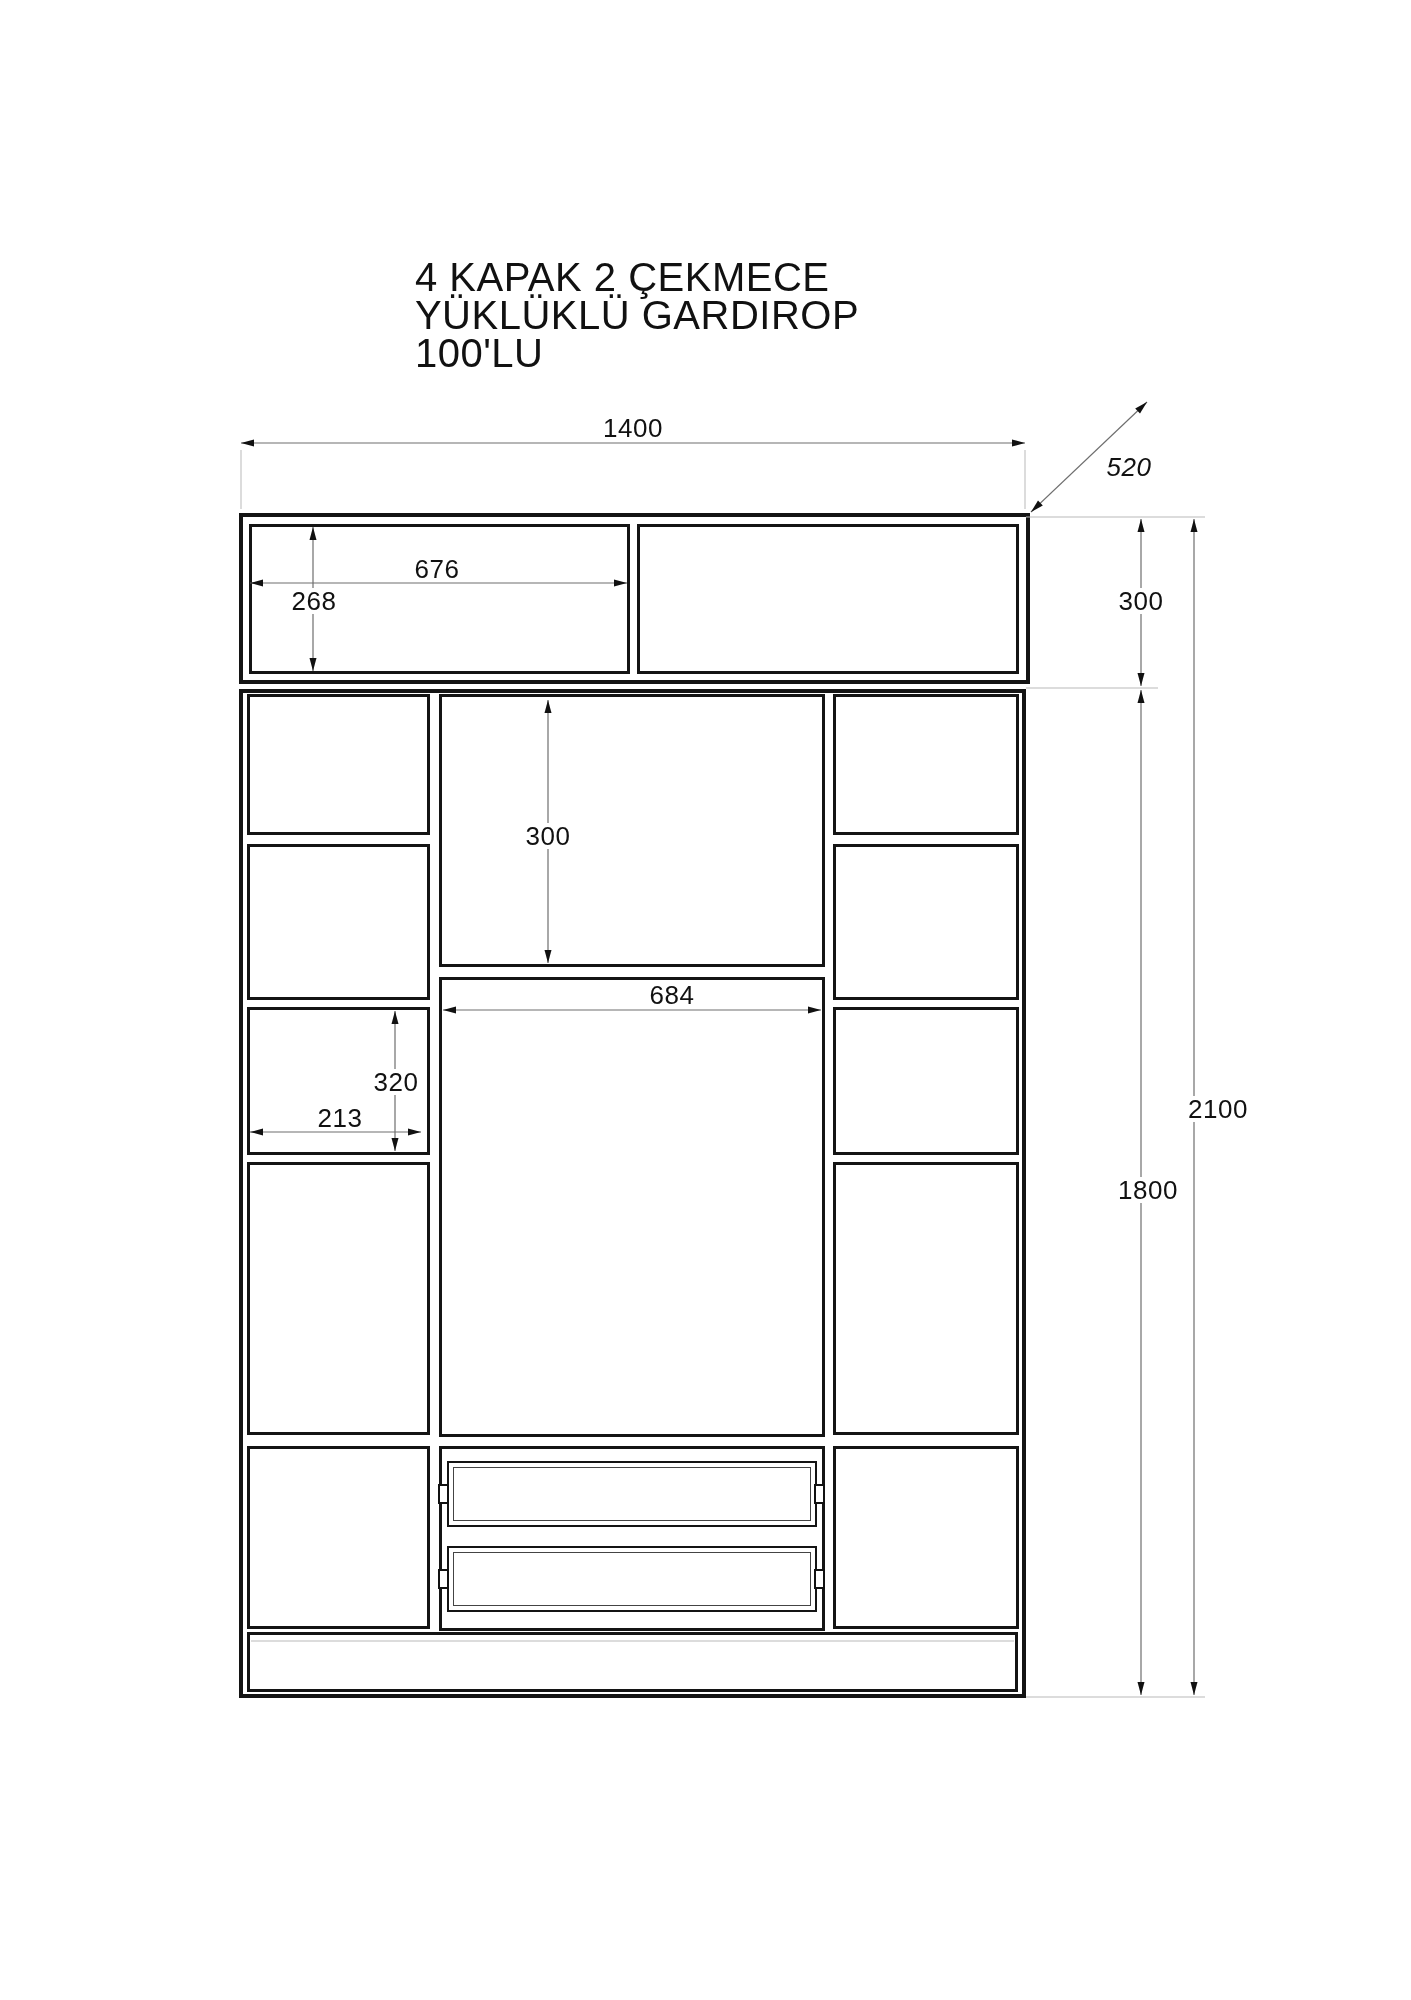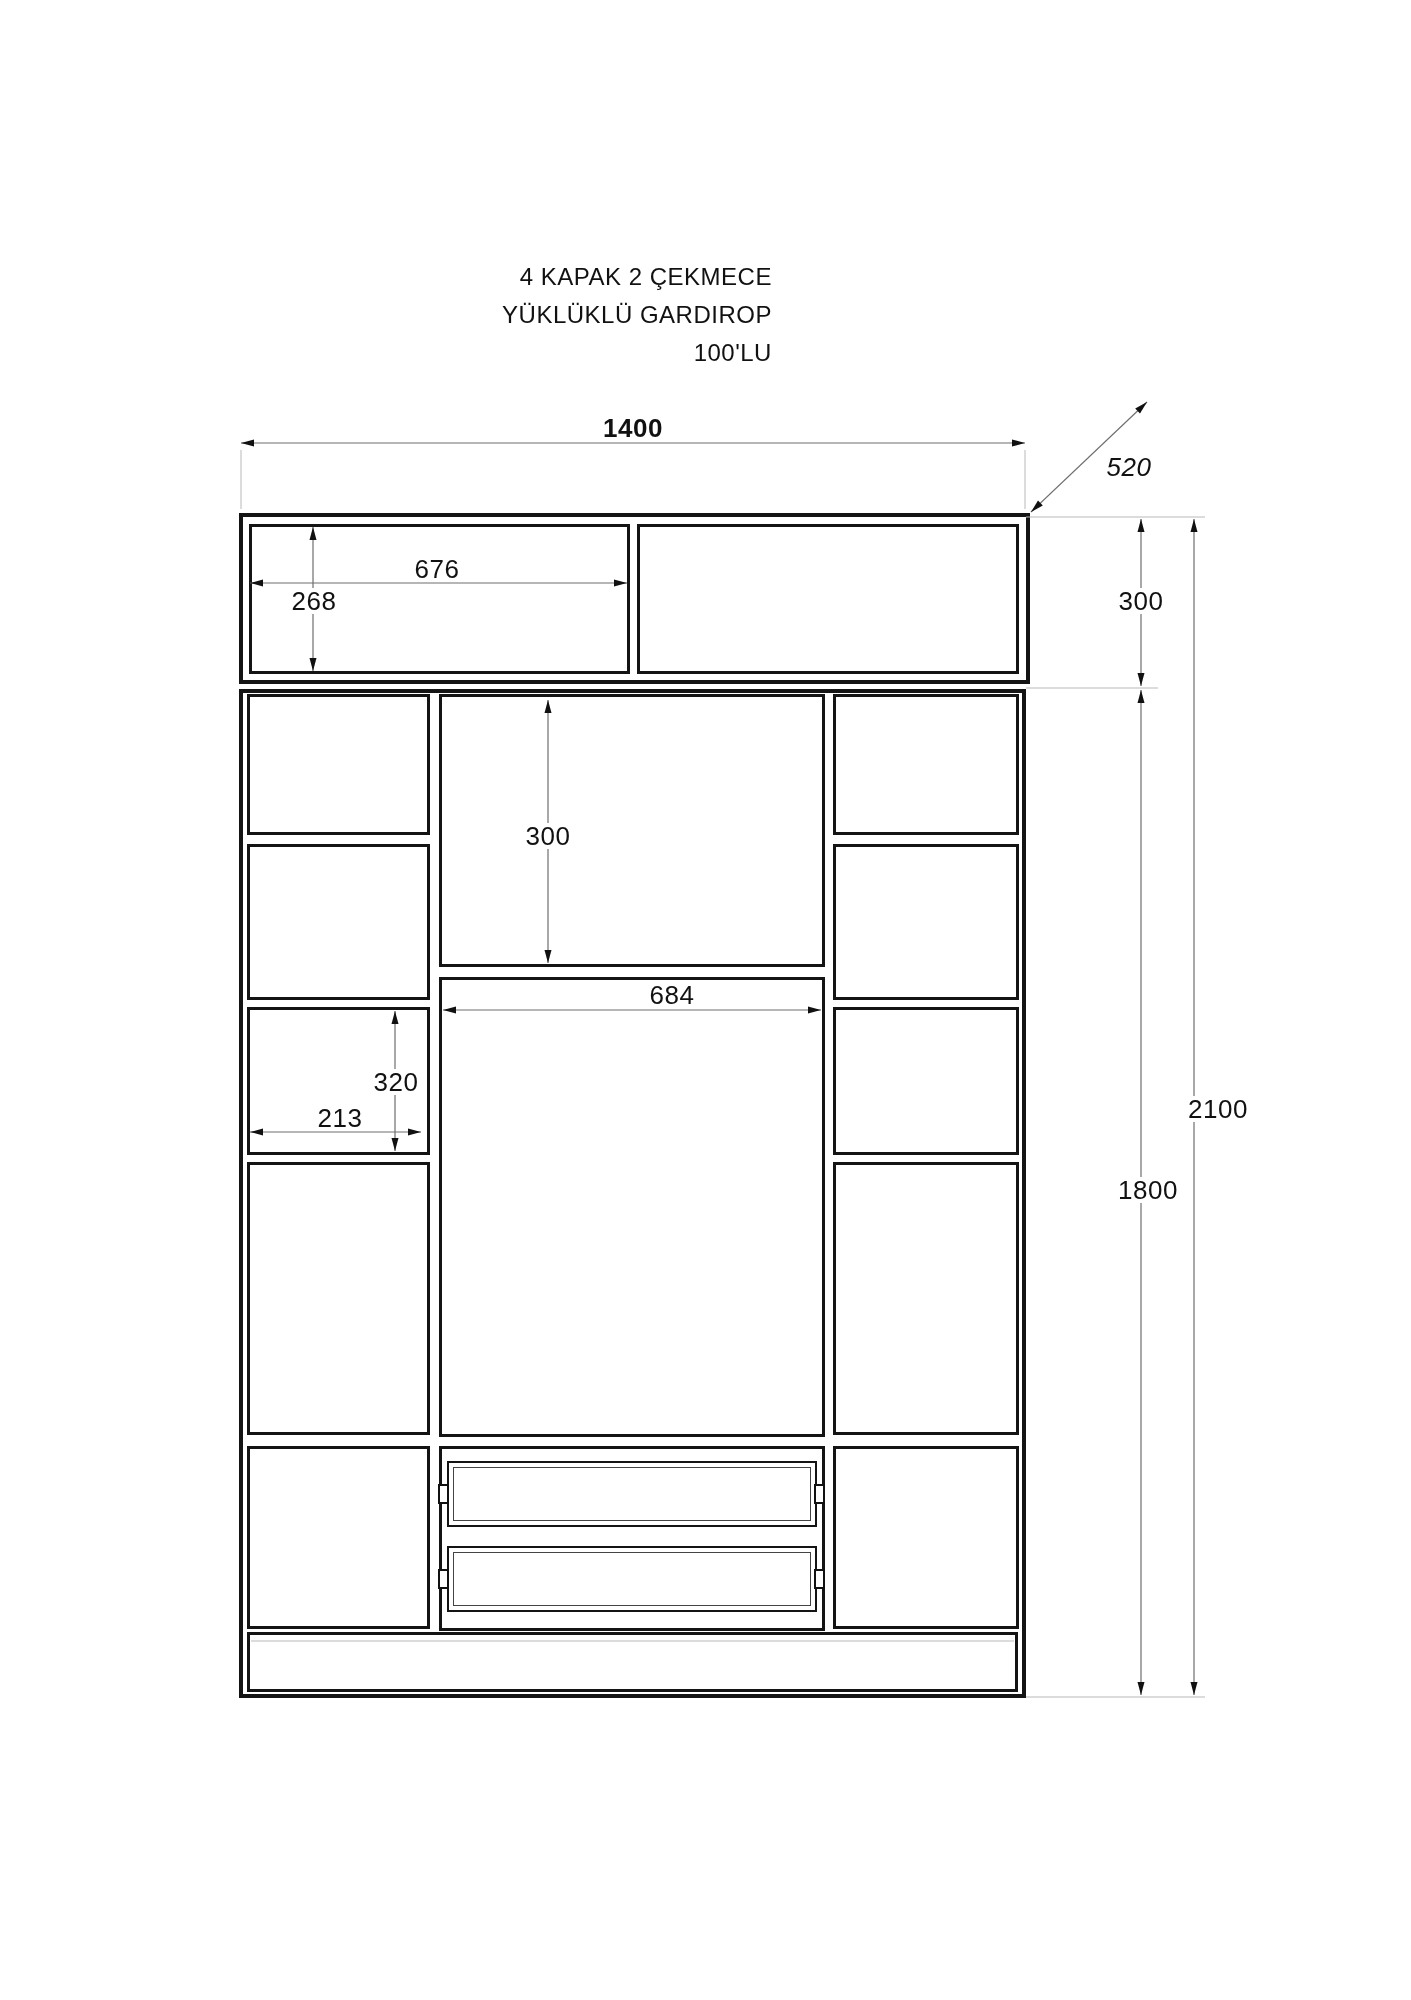--- a/index.html
+++ b/index.html
@@ -14,21 +14,21 @@
   .dimline{stroke:#6e6e6e;stroke-width:1.2;fill:none;}
   .extline{stroke:#b9b9b9;stroke-width:1;fill:none;}
   .arrow{fill:#111;stroke:none;}
   .dim-label{
     position:absolute;transform:translate(-50%,-50%);
     font-size:26px;line-height:26px;white-space:nowrap;letter-spacing:0.5px;
   }
   .dim-label.bg{background:#fff;padding:0 3px;}
   #title{
     position:absolute;left:637px;top:258px;transform:translateX(-50%);
-    text-align:right;font-size:24px;line-height:38px;letter-spacing:0.5px;
+    text-align:left;font-size:40px;line-height:38px;letter-spacing:0.5px;
   }
   .drawer-inner{position:absolute;left:4px;top:4px;right:4px;bottom:4px;border:1px solid #444;}
   .tab{position:absolute;box-sizing:border-box;width:11px;height:20px;border:2px solid #111;background:#fff;}
 </style>
 </head>
 <body>
 
 <div id="stage">
 
   <div id="title">
@@ -135,21 +135,21 @@
         <polygon points="548,963 544.5,950 551.5,950" class="arrow"></polygon>
         <polygon points="443,1010 456,1006.5 456,1013.5" class="arrow"></polygon>
         <polygon points="821,1010 808,1006.5 808,1013.5" class="arrow"></polygon>
         <polygon points="395,1011 391.5,1024 398.5,1024" class="arrow"></polygon>
         <polygon points="395,1151 391.5,1138 398.5,1138" class="arrow"></polygon>
         <polygon points="250,1132 263,1128.5 263,1135.5" class="arrow"></polygon>
         <polygon points="421,1132 408,1128.5 408,1135.5" class="arrow"></polygon>
       </g>
   </svg>
 
-  <div class="dim-label" style="left:633px;top:428px;font-weight:bold;">1400</div>
+  <div class="dim-label" style="left:633px;top:428px;">1400</div>
   <div class="dim-label" style="left:1129px;top:467px;font-style:italic;">520</div>
   <div class="dim-label bg" style="left:1141px;top:601px;">300</div>
   <div class="dim-label" style="left:437px;top:569px;">676</div>
   <div class="dim-label bg" style="left:314px;top:601px;">268</div>
   <div class="dim-label bg" style="left:548px;top:836px;">300</div>
   <div class="dim-label" style="left:632px;top:995px;margin-left:40px;">684</div>
   <div class="dim-label bg" style="left:396px;top:1082px;">320</div>
   <div class="dim-label" style="left:340px;top:1118px;">213</div>
   <div class="dim-label bg" style="left:1148px;top:1190px;">1800</div>
   <div class="dim-label bg" style="left:1194px;top:1109px;margin-left:24px;">2100</div>

